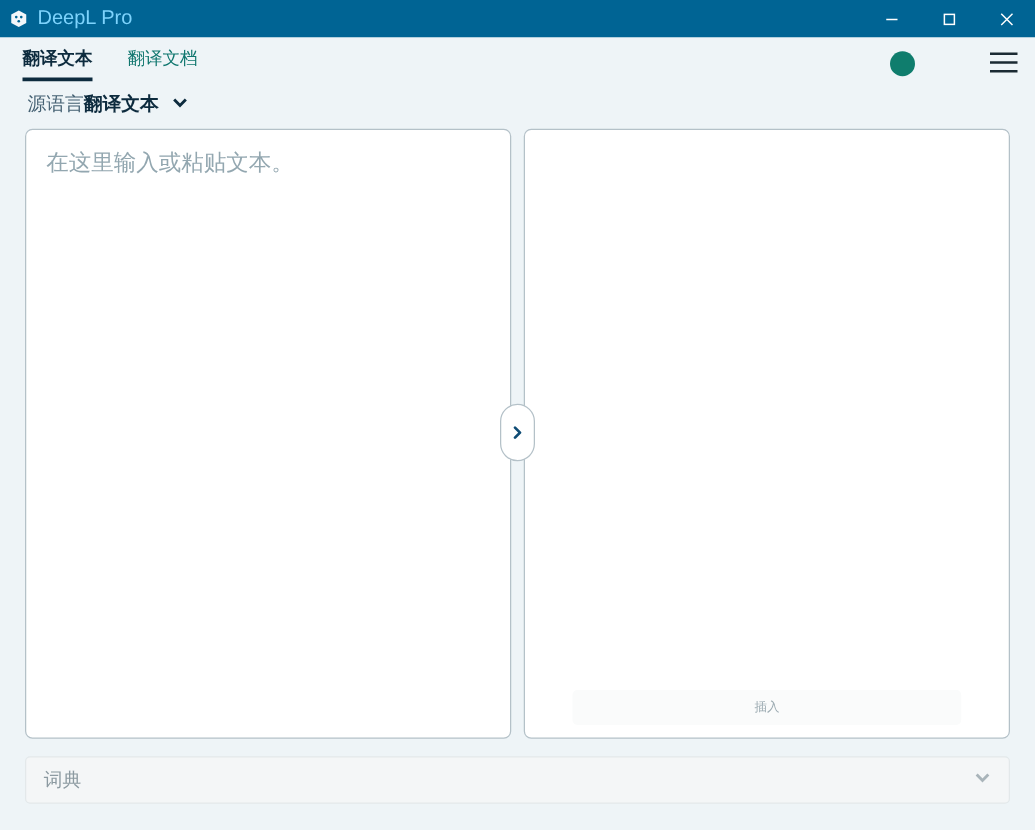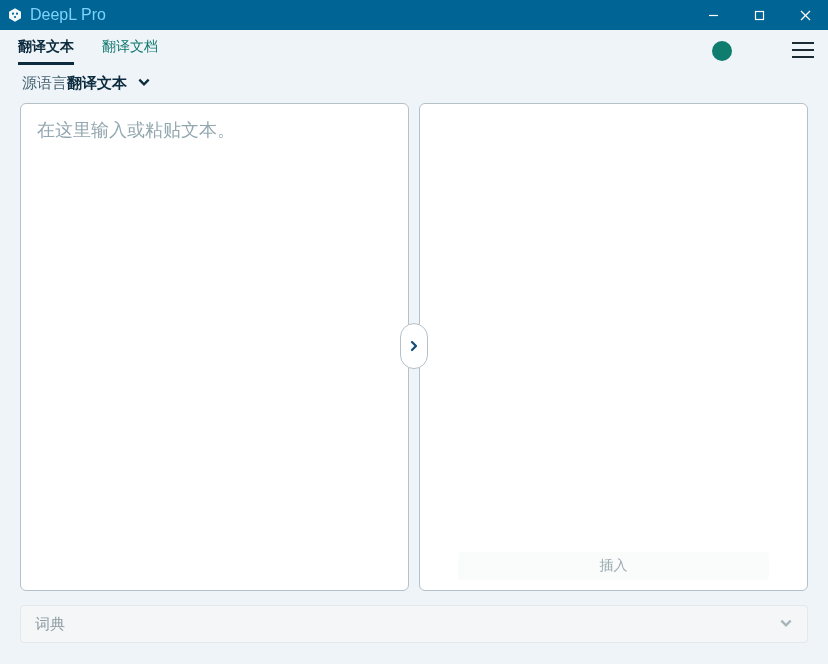--- a/index.html
+++ b/index.html
@@ -28,21 +28,21 @@
   .langrow .left { width: 50%; }
   .langrow .right { width: 50%; display: flex; align-items: center; }
   .glossary { margin-left: auto; font-size: 14px; color: #1b2a33; cursor: pointer; }
   
   .panes { display: flex; gap: 10px; padding: 0 20px; position: relative; }
   .pane { flex: 1 1 0; background: #fff; border: 1px solid #b4c1c8; border-radius: 6px; height: 488px; position: relative; display: flex; flex-direction: column; }
   .pane.source textarea { border: none; resize: none; width: 100%; height: 100%; padding: 14px 16px; font-size: 18px; color: #000000; outline: none; background: transparent; border-radius: 6px; }
   .pane.source textarea::placeholder { color: #93a7b0; }
   .pane.target .output { flex: 1 1 auto; padding: 14px 16px; font-size: 18px; color: #0d2b3e; }
   .pane.target .actions { height: 44px; display: flex; gap: 12px; padding: 6px 38px 10px 38px; }
-  .actbtn { flex: 1 1 0; border: none; border-radius: 4px; font-size: 14px; cursor: pointer; }
+  .actbtn { flex: 1 1 0; border: none; border-radius: 4px; font-size: 10px; cursor: pointer; }
   .actbtn.insert { background: #fafbfb; color: #9aa9b0; }
   .actbtn.copy { background: #eceeee; color: #2a3a42; }
   .swap { position: absolute; left: 50%; top: 50%; transform: translate(-50%, -52%); width: 28px; height: 46px; background: #fff; border: 1px solid #b4c1c8; border-radius: 14px; display: flex; align-items: center; justify-content: center; cursor: pointer; z-index: 5; }
   .swap svg { stroke: #0f4c75; }
   
   .dictbar { margin: 14px 20px 0 20px; height: 38px; background: #f4f6f7; border: 1px solid #e3e8ea; border-radius: 4px; display: flex; align-items: center; padding: 0 14px; color: #8c9aa1; font-size: 15px; cursor: pointer; gap: 44px; }
   .dictbar .chev { margin-left: auto; color: #a9b4ba; }
   .chev-down { width: 14px; height: 14px; }
 </style>
 </head>

